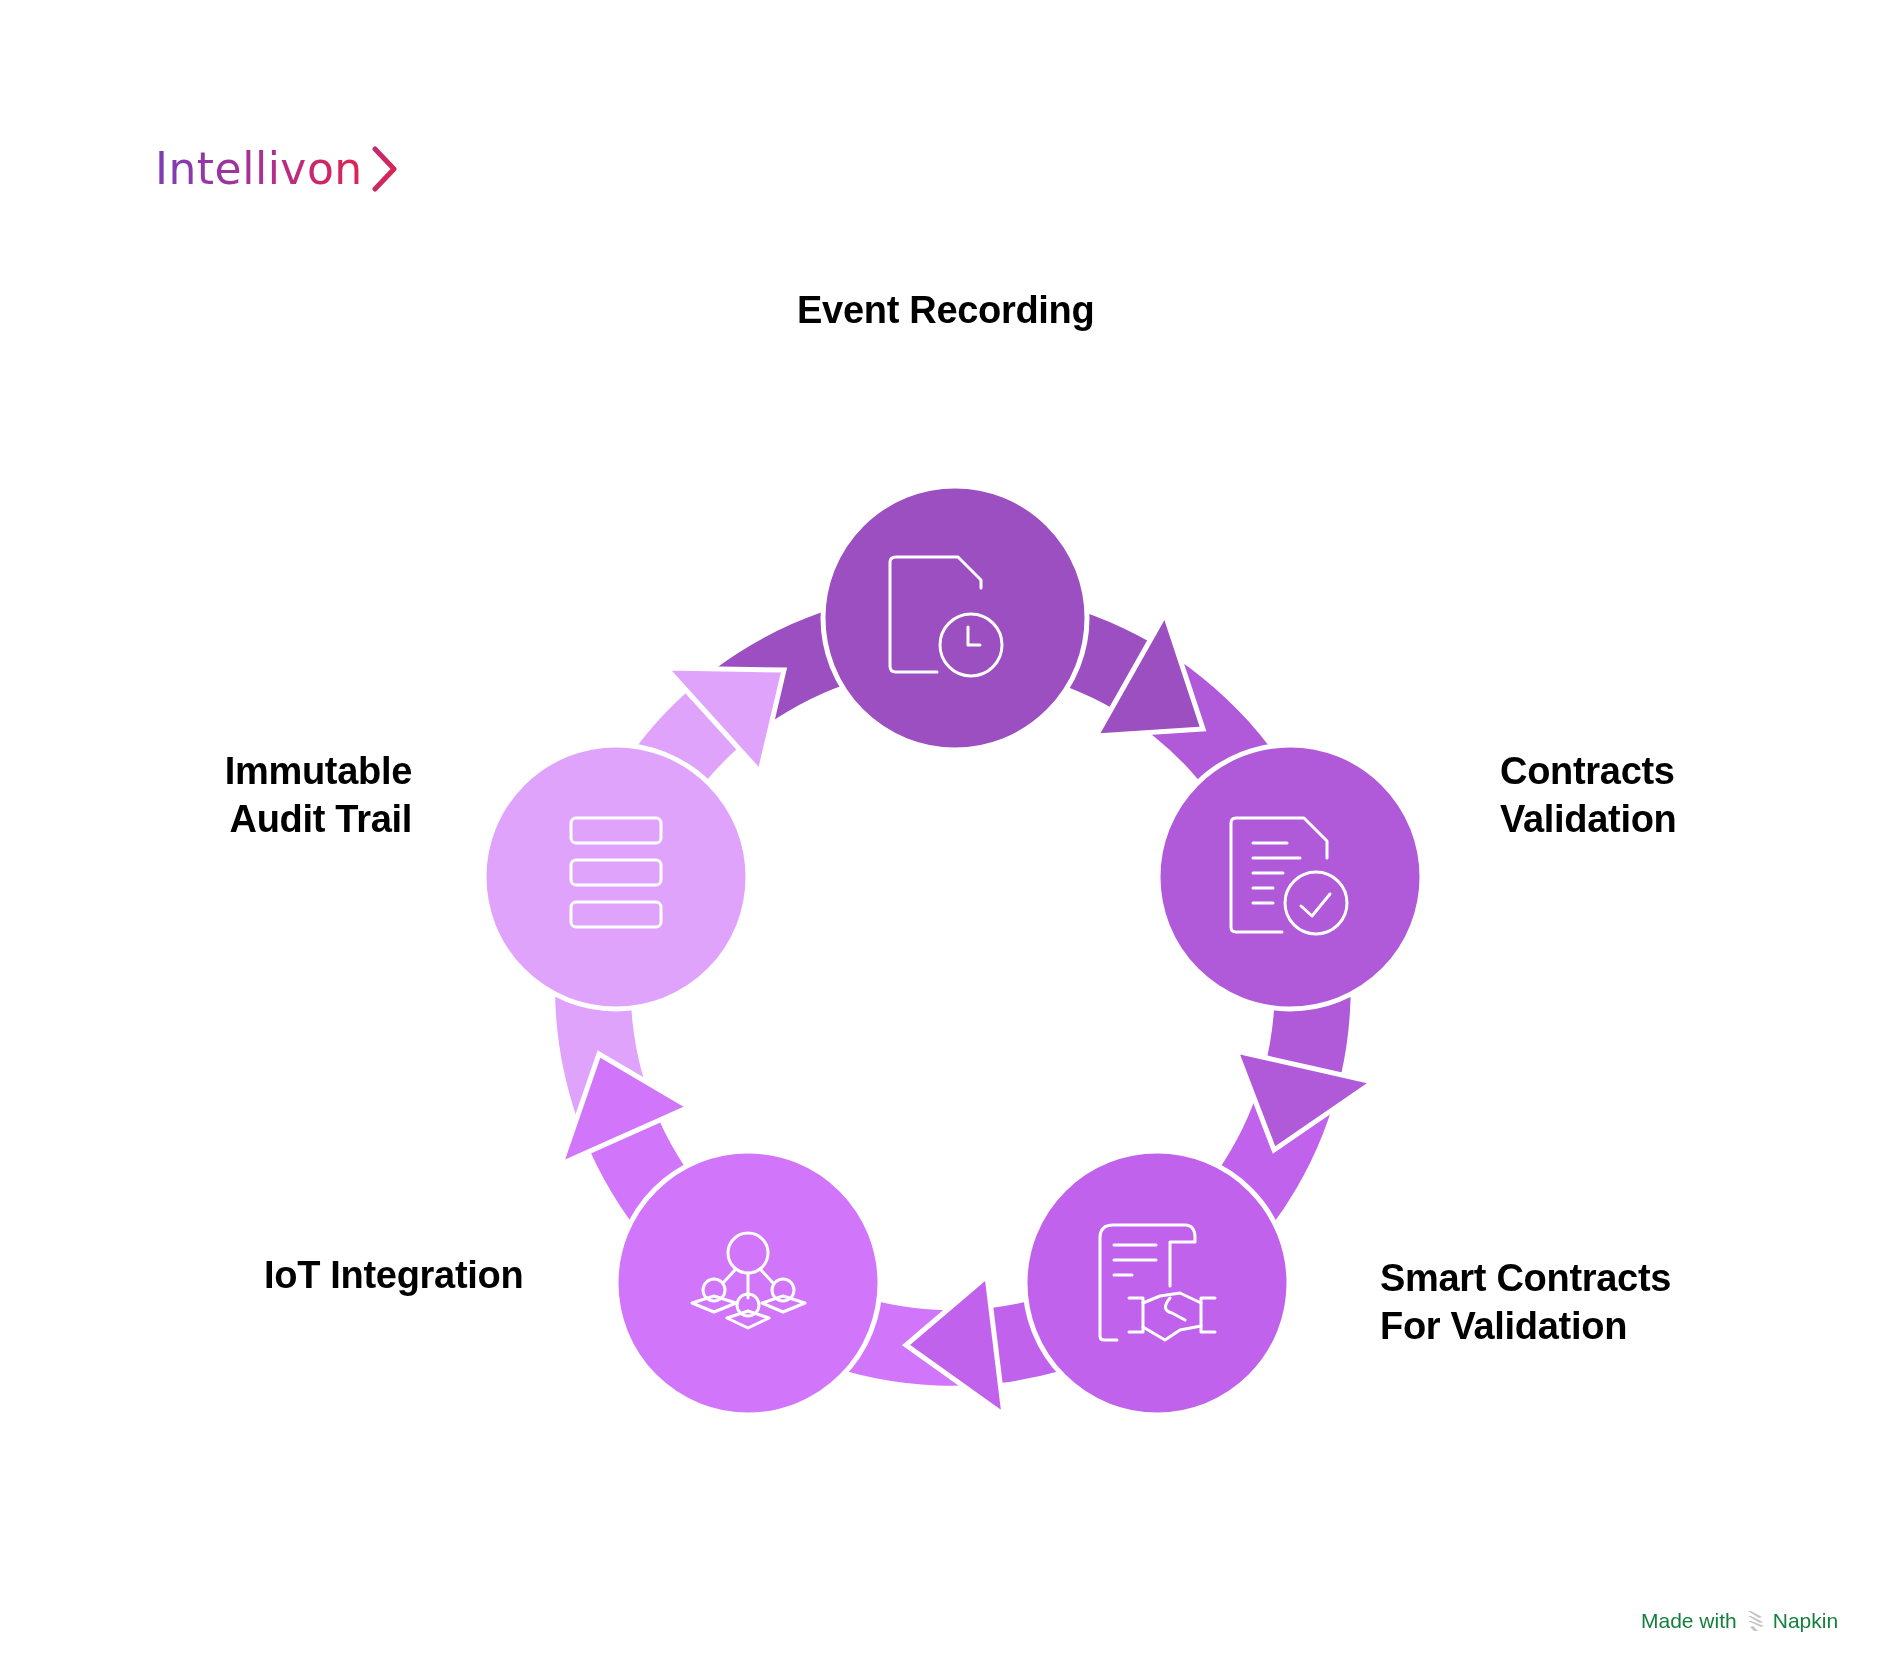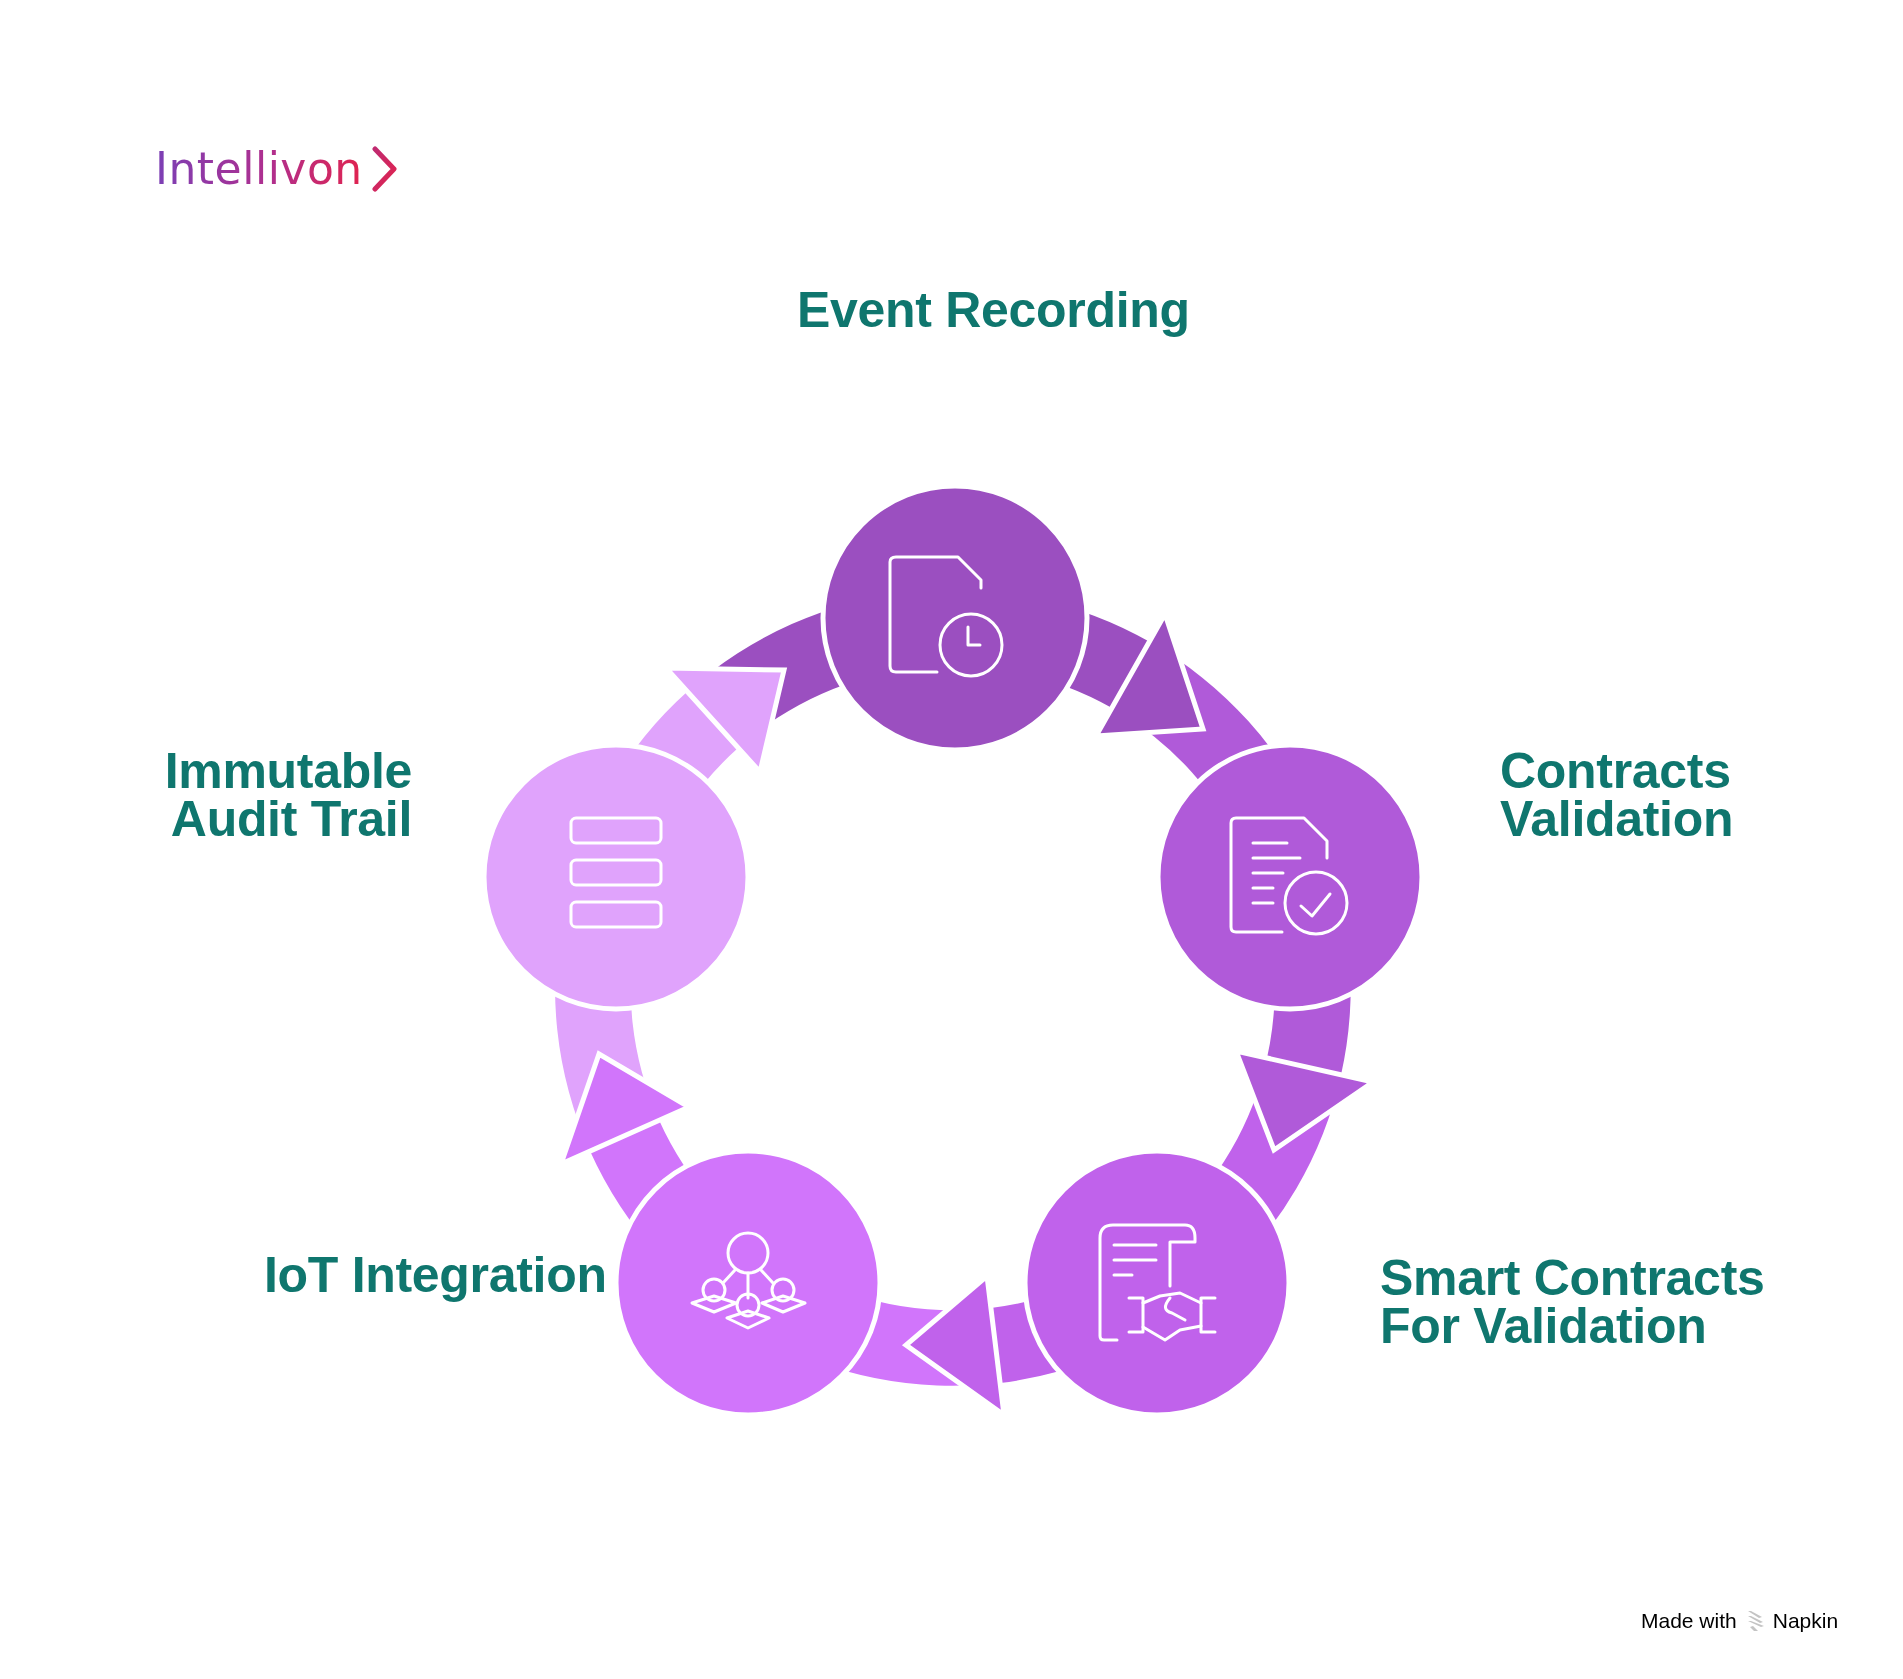--- a/index.html
+++ b/index.html
@@ -1,24 +1,24 @@
 <!DOCTYPE html>
 <html><head>
 <meta charset="utf-8">
 <style>
   html,body{margin:0;padding:0;background:#ffffff;}
   body{width:1903px;height:1679px;position:relative;overflow:hidden;font-family:"Liberation Sans",sans-serif;}
   .logo{position:absolute;left:155px;top:146px;display:flex;align-items:center;}
   .logo-text{font-family:"DejaVu Sans",sans-serif;font-size:44px;font-weight:400;letter-spacing:0.5px;
     background:linear-gradient(90deg,#7b3fb5 0%,#b02f8e 55%,#e0234f 100%);-webkit-background-clip:text;background-clip:text;color:transparent;line-height:1;text-align:center;}
   .logo-chevron{margin-left:8px;width:28px;height:46px;}
-  .label{position:absolute;color:#0f766e;font-weight:700;font-size:50px;line-height:48px;letter-spacing:-0.3px;}
+  .label{position:absolute;color:#000000;font-weight:700;font-size:38px;line-height:48px;letter-spacing:-0.3px;}
   .label.right-align{text-align:right;}
   svg.diagram{position:absolute;left:0;top:0;}
-  .footer{position:absolute;left:1641px;top:1609px;display:flex;align-items:center;color:#000000;font-size:21px;}
+  .footer{position:absolute;left:1641px;top:1609px;display:flex;align-items:center;color:#15803d;font-size:21px;}
   .footer svg{margin:0 7px 0 9px;}
 </style>
 </head>
 <body>
 
 <div class="logo">
   <span class="logo-text">Intellivon</span>
   <svg class="logo-chevron" viewBox="0 0 28 46">
     <defs>
         <linearGradient id="chg" x1="0" y1="0" x2="1" y2="1">

